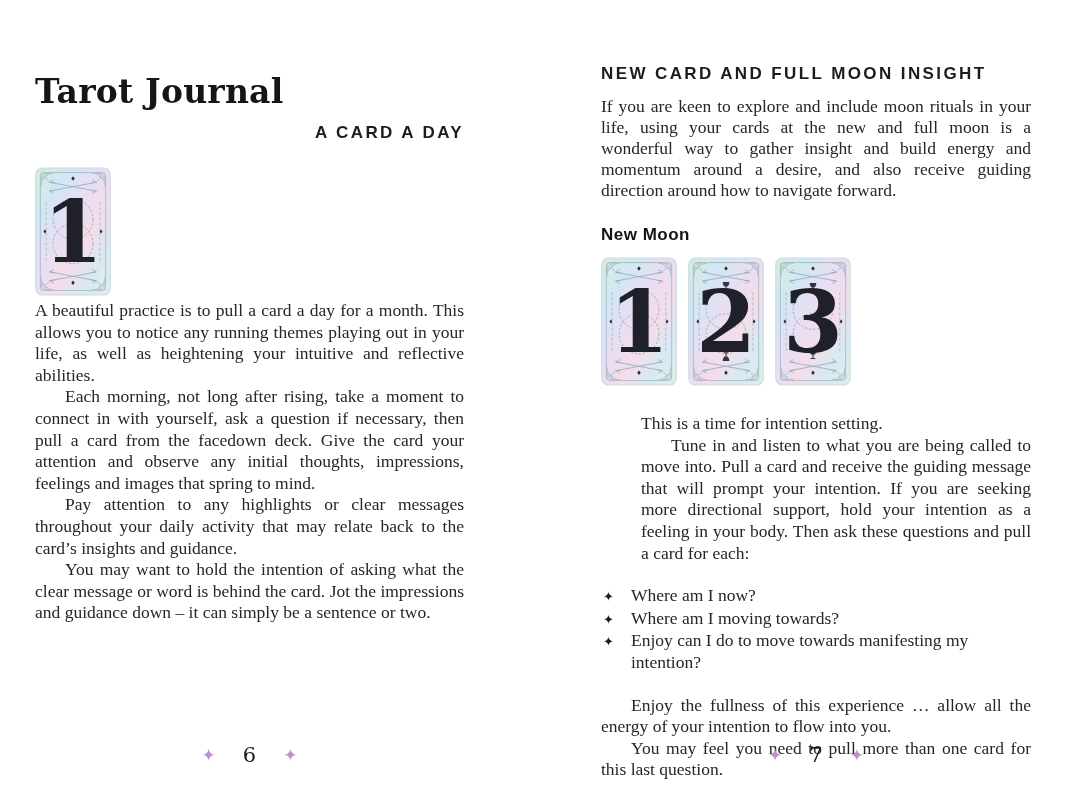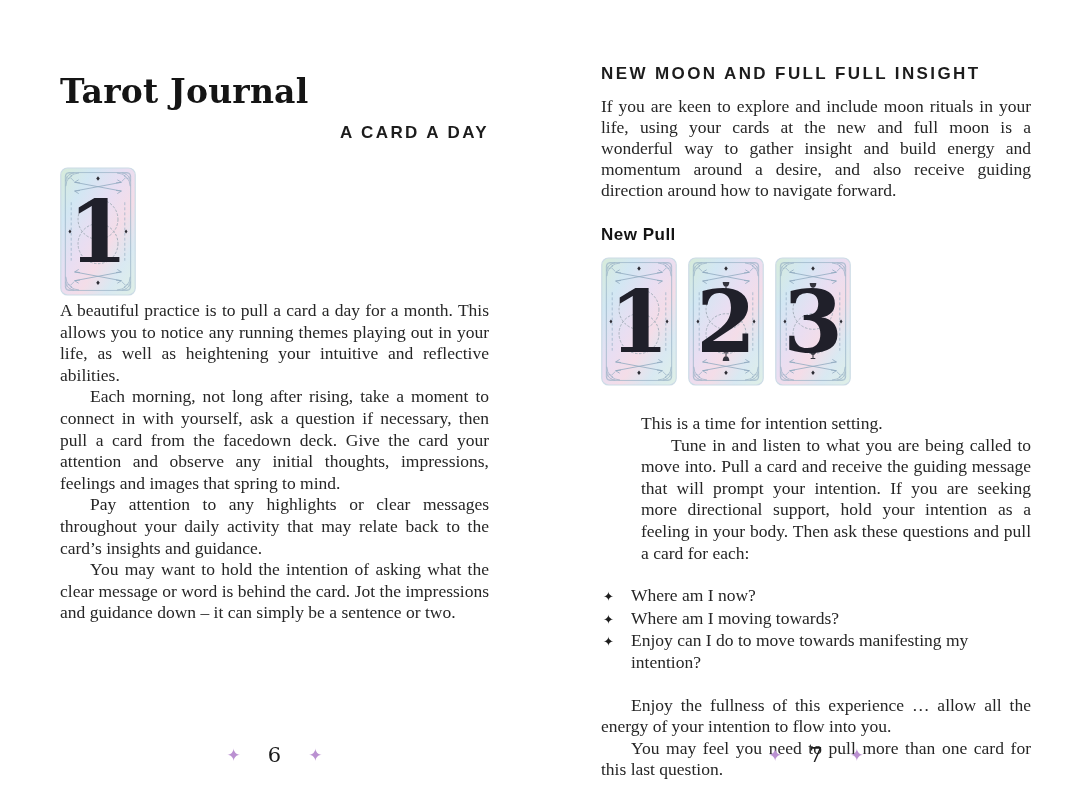--- a/index.html
+++ b/index.html
@@ -6,21 +6,21 @@
   html, body {
     margin: 0; padding: 0;
     width: 1082px; height: 800px;
     background: #ffffff;
     font-family: "Liberation Serif", serif;
     color: #242424;
     overflow: hidden;
   }
   .spread { position: relative; width: 1082px; height: 800px; }
   .page { position: absolute; top: 60px; height: 725px; }
-  .page.left  { left: 60px;  width: 429px; }
+  .page.left  { left: 35px;  width: 429px; }
   .page.right { left: 601px; width: 430px; }
 
   h1.book-title {
     margin: 14px 0 0 0;
     font-family: "DejaVu Serif", "Liberation Serif", serif;
     font-weight: 600;
     font-size: 33px;
     line-height: 36px;
     letter-spacing: 0.2px;
     color: #151515;
@@ -191,23 +191,23 @@
     </div>
 
     <footer class="pagenum-row">
       <span class="sparkle">✦</span>
       <span class="pagenum">6</span>
       <span class="sparkle">✦</span>
     </footer>
   </section>
 
   <section class="page right">
-    <h2 class="section-heading">NEW MOON AND FULL FULL INSIGHT</h2>
+    <h2 class="section-heading">NEW CARD AND FULL MOON INSIGHT</h2>
     <p class="intro">If you are keen to explore and include moon rituals in your life, using your cards at the new and full moon is a wonderful way to gather insight and build energy and momentum around a desire, and also receive guiding direction around how to navigate forward.</p>
-    <h3 class="subheading">New Pull</h3>
+    <h3 class="subheading">New Moon</h3>
 
     <div class="cards-row">
       <svg class="tarot-card" viewBox="0 0 78 132" width="76" height="129">
         <use href="#card-frame"></use>
         <text class="card-number" x="39" y="97">1</text>
       </svg>
       <svg class="tarot-card" viewBox="0 0 78 132" width="76" height="129">
         <use href="#card-frame"></use>
         <use href="#chalice" transform="translate(39,30)"></use>
         <use href="#chalice" transform="translate(39,102) scale(1,-1)"></use>

